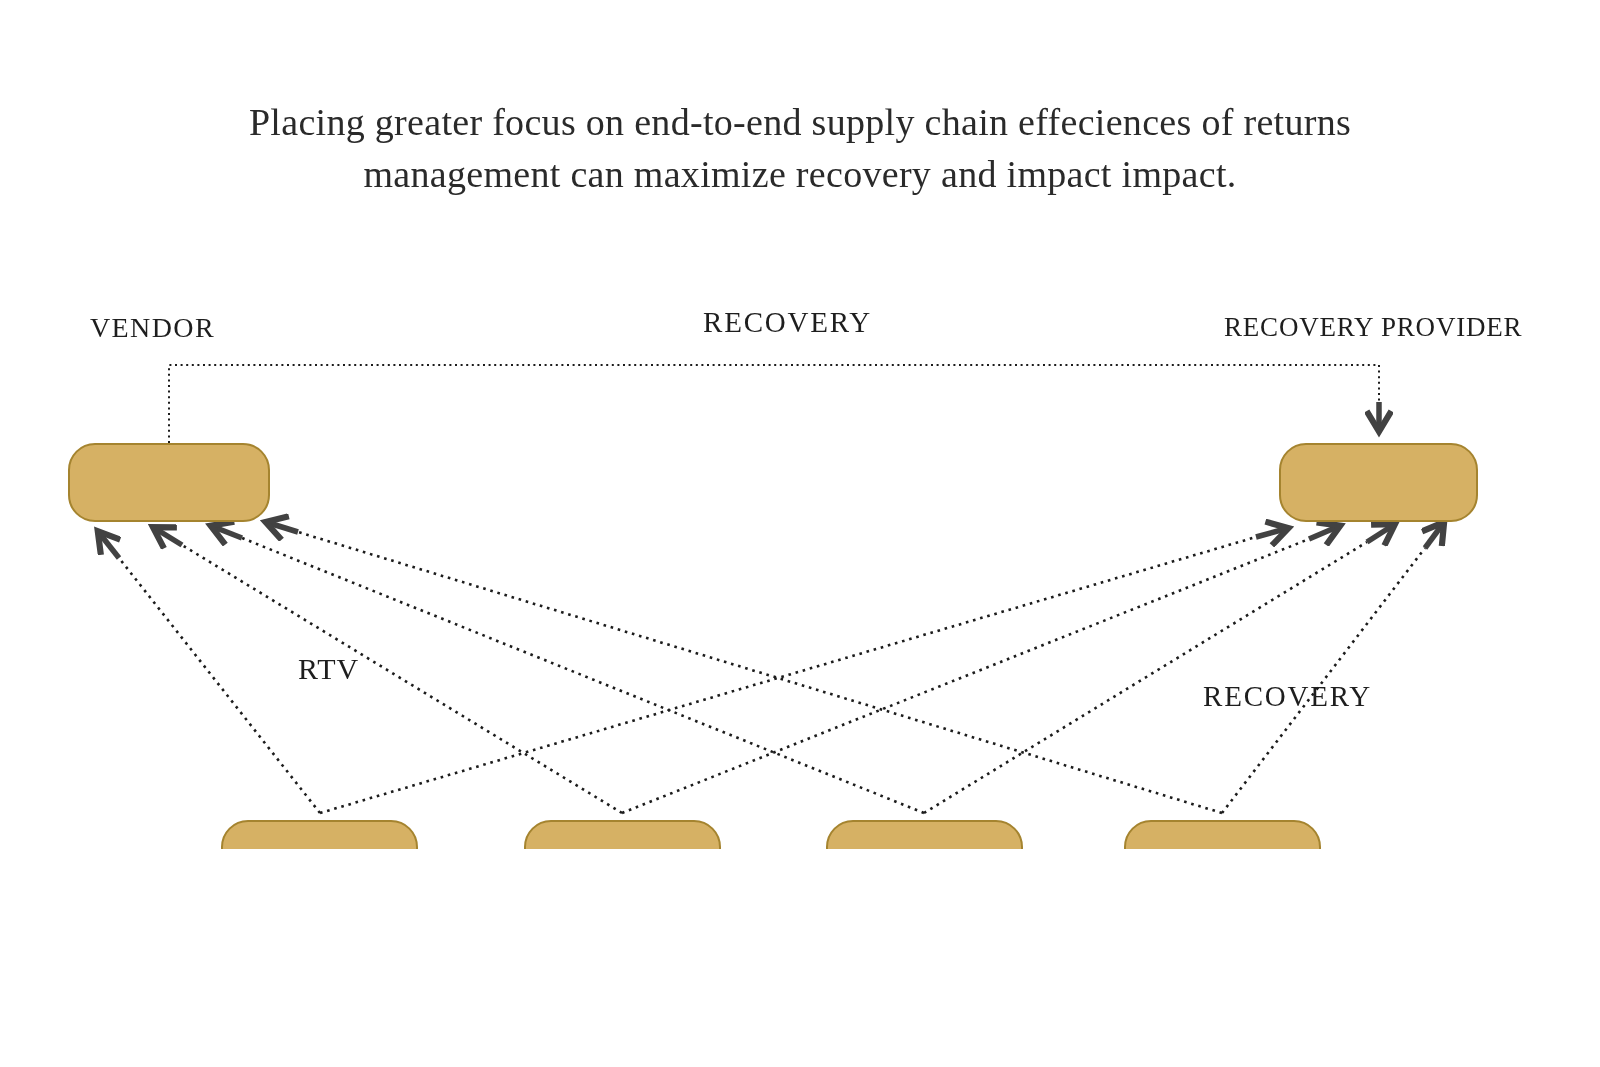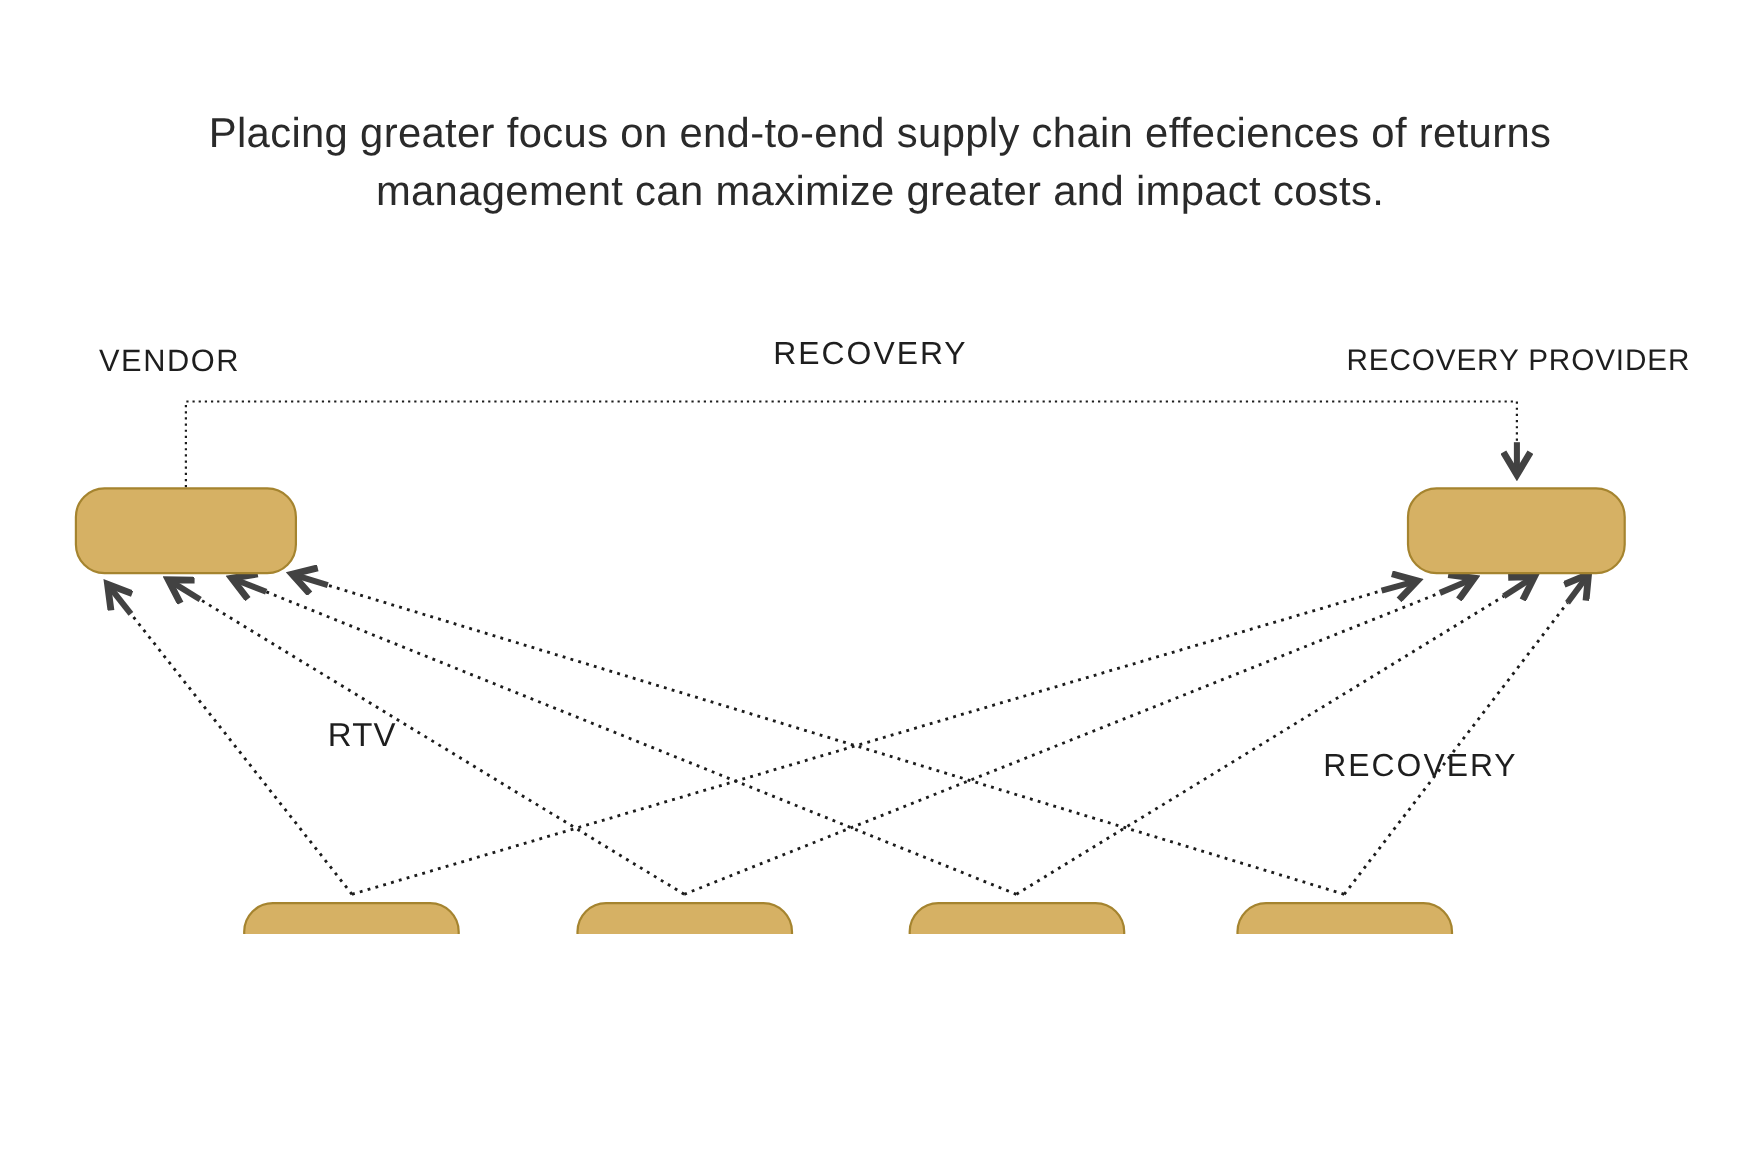--- a/index.html
+++ b/index.html
@@ -5,21 +5,21 @@
   html, body {
     margin: 0;
     padding: 0;
     background: #ffffff;
   }
   .canvas {
     position: relative;
     width: 1600px;
     height: 849px;
     background: #ffffff;
-    font-family: Liberation Sans, sans-serif;
+    font-family: Liberation Serif, serif;
     overflow: hidden;
   }
   .title-block {
     position: absolute;
     left: 0;
     top: 96px;
     width: 1600px;
     text-align: center;
     color: #2a2a2a;
   }
@@ -65,21 +65,21 @@
   }
   .diagram-label, .gold-box { z-index: 2; }
 </style>
 </head>
 <body>
 
 <div class="canvas">
 
   <div class="title-block">
     <div class="title-line">Placing greater focus on end-to-end supply chain effeciences of returns</div>
-    <div class="title-line">management can maximize greater and impact costs.</div>
+    <div class="title-line">management can maximize recovery and impact impact.</div>
   </div>
 
   <div class="diagram-label lbl-vendor">VENDOR</div>
   <div class="diagram-label lbl-recovery-top">RECOVERY</div>
   <div class="diagram-label lbl-recovery-provider">RECOVERY PROVIDER</div>
   <div class="diagram-label lbl-rtv">RTV</div>
   <div class="diagram-label lbl-recovery-right">RECOVERY</div>
 
   <div class="gold-box box-vendor"></div>
   <div class="gold-box box-provider"></div>

